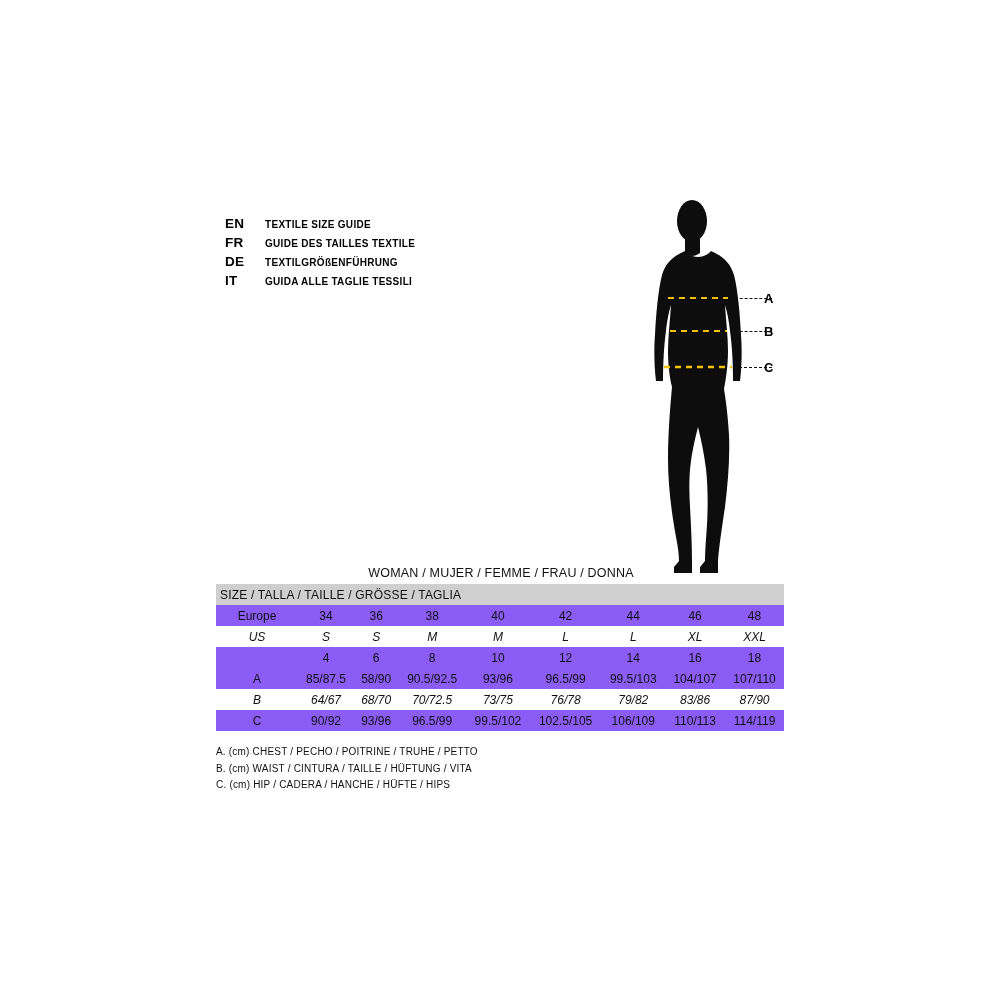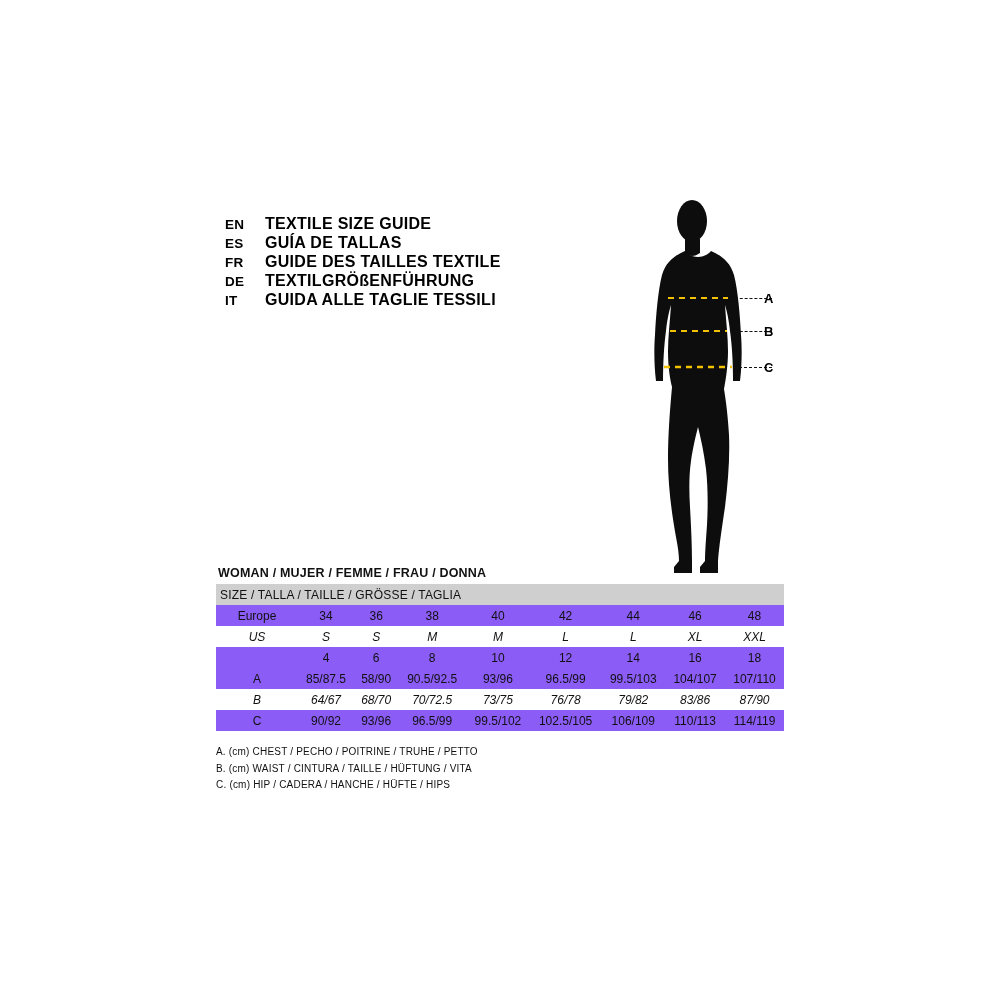--- a/index.html
+++ b/index.html
@@ -31,21 +31,21 @@
   }
   .lang-code {
     width: 40px;
     font-size: 13.5px;
     font-weight: bold;
     letter-spacing: 0.2px;
     color: #000;
     padding-left: 7px;
   }
   .lang-text {
-    font-size: 16px;
+    font-size: 10px;
     font-weight: bold;
     letter-spacing: 0.3px;
     color: #000;
   }
 
   
   #figure-wrap {
     position: absolute;
     left: 630px;
     top: 195px;
@@ -68,24 +68,25 @@
 
   
   #table-area {
     position: absolute;
     left: 216px;
     top: 566px;
     width: 568px;
   }
   .woman-title {
     font-size: 12.5px;
-    font-weight: bold;
+    font-weight: normal;
     letter-spacing: 0.2px;
     padding: 0 0 4px 2px;
     color: #111;
+    text-align: center;
   }
   table.size-table {
     border-collapse: collapse;
     width: 568px;
     font-size: 12px;
     color: #111;
   }
   table.size-table td, table.size-table th {
     padding: 2px 4px;
     height: 17px;
@@ -122,24 +123,20 @@
     color: #111;
   }
 </style>
 </head>
 <body>
 
 <div id="lang-block">
   <div class="lang-row">
     <span class="lang-code">EN</span>
     <span class="lang-text">TEXTILE SIZE GUIDE</span>
-  </div>
-  <div class="lang-row">
-    <span class="lang-code">ES</span>
-    <span class="lang-text">GUÍA DE TALLAS</span>
   </div>
   <div class="lang-row">
     <span class="lang-code">FR</span>
     <span class="lang-text">GUIDE DES TAILLES TEXTILE</span>
   </div>
   <div class="lang-row">
     <span class="lang-code">DE</span>
     <span class="lang-text">TEXTILGRÖßENFÜHRUNG</span>
   </div>
   <div class="lang-row">

